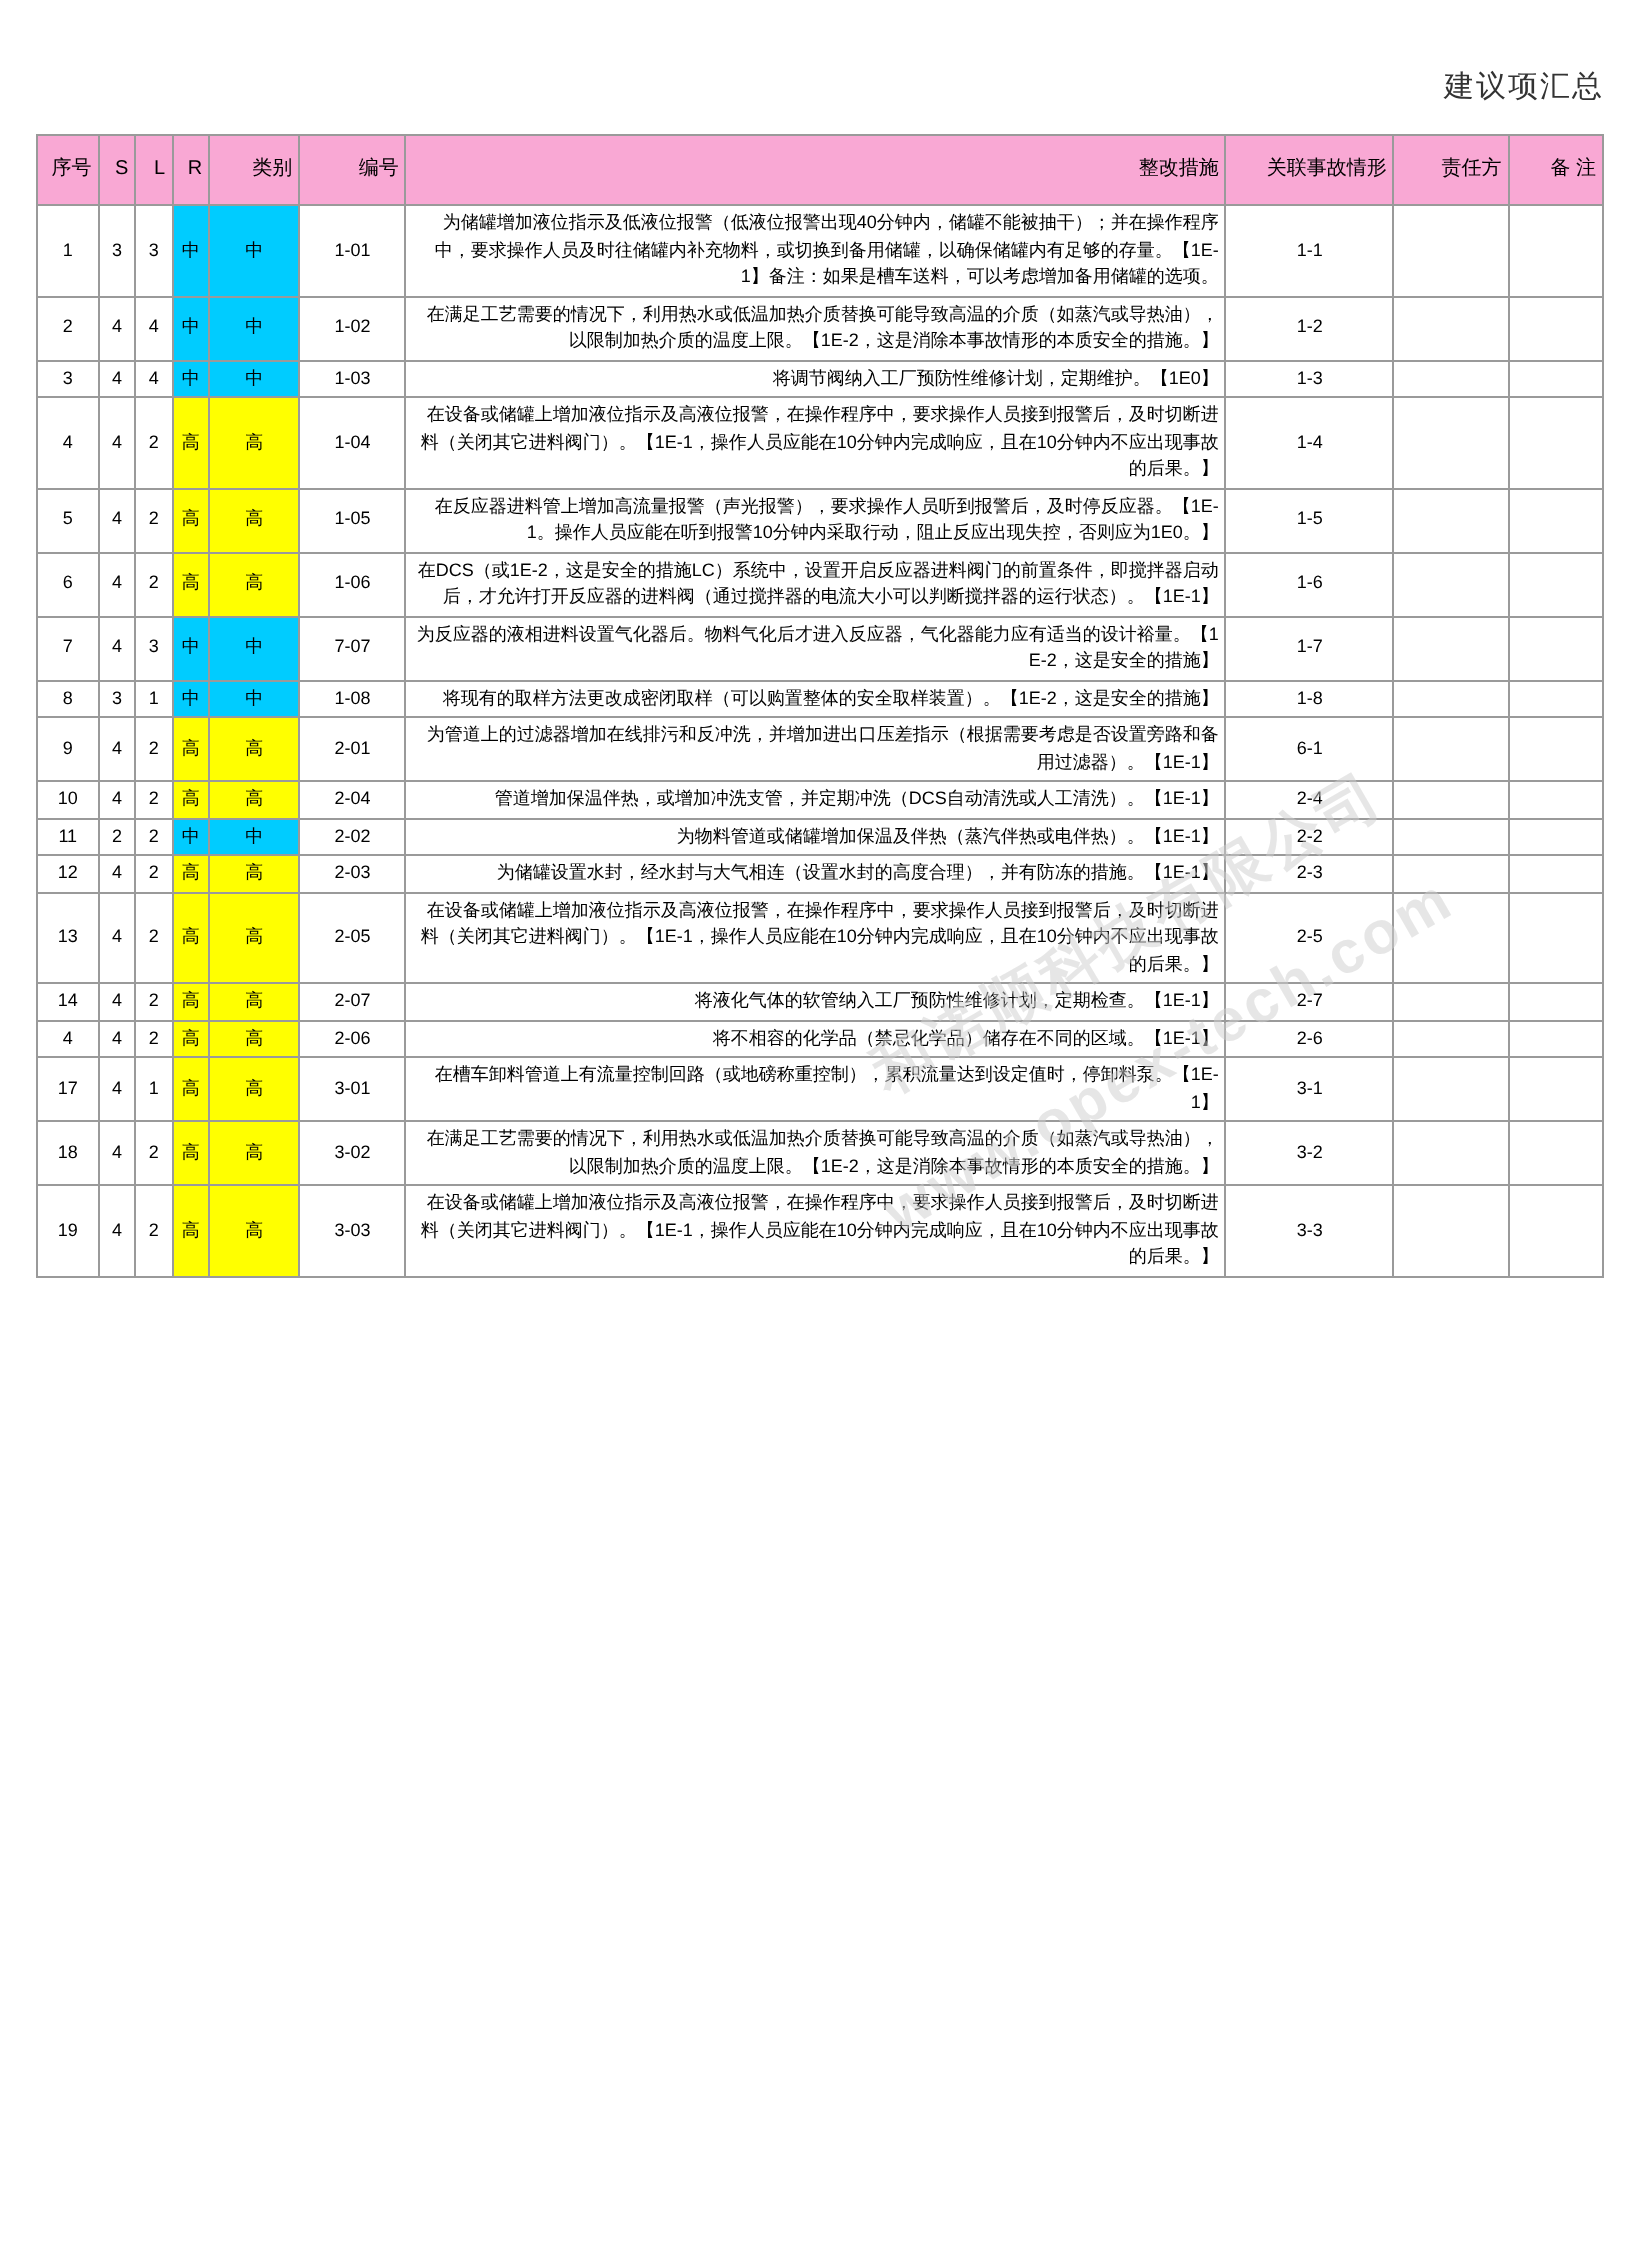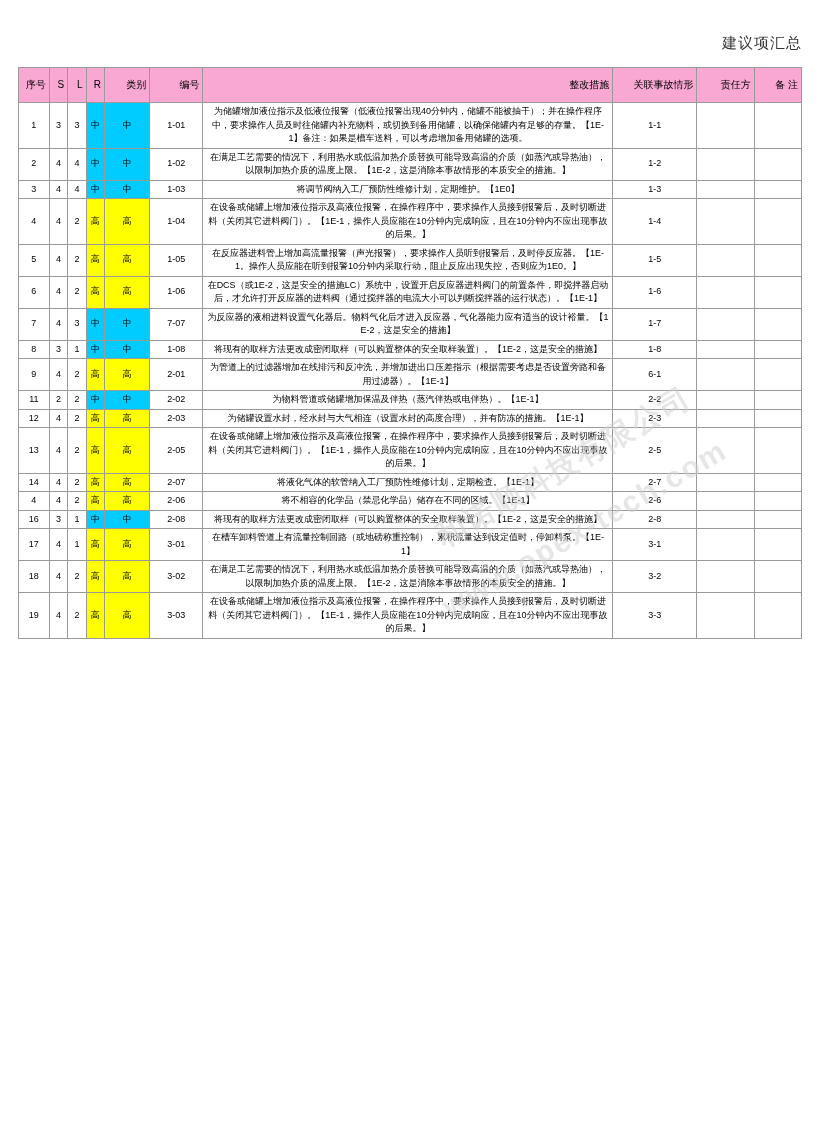--- a/index.html
+++ b/index.html
@@ -47,21 +47,21 @@
     font-weight: normal;
     font-size: 10px;
     background: #f9a8d4;
     height: 30px;
     color: #000;
   }
   td.c {
     text-align: center;
   }
   td.measure {
-    text-align: center;
+    text-align: right;
     padding: 4px 5px;
     line-height: 1.5;
   }
   .cat-mid {
     background: #00ccff;
     text-align: center;
   }
   .cat-high {
     background: #ffff00;
     text-align: center;
@@ -227,20 +227,32 @@
           <td class="c">2</td>
           <td class="cat-high">高</td>
           <td class="cat-high">高</td>
           <td class="c">2-01</td>
           <td class="measure">为管道上的过滤器增加在线排污和反冲洗，并增加进出口压差指示（根据需要考虑是否设置旁路和备用过滤器）。【1E-1】</td>
           <td class="c">6-1</td>
           <td class="c"></td>
           <td class="c"></td>
         </tr>
         <tr>
+          <td class="c">10</td>
+          <td class="c">4</td>
+          <td class="c">2</td>
+          <td class="cat-high">高</td>
+          <td class="cat-high">高</td>
+          <td class="c">2-04</td>
+          <td class="measure">管道增加保温伴热，或增加冲洗支管，并定期冲洗（DCS自动清洗或人工清洗）。【1E-1】</td>
+          <td class="c">2-4</td>
+          <td class="c"></td>
+          <td class="c"></td>
+        </tr>
+        <tr>
           <td class="c">11</td>
           <td class="c">2</td>
           <td class="c">2</td>
           <td class="cat-mid">中</td>
           <td class="cat-mid">中</td>
           <td class="c">2-02</td>
           <td class="measure">为物料管道或储罐增加保温及伴热（蒸汽伴热或电伴热）。【1E-1】</td>
           <td class="c">2-2</td>
           <td class="c"></td>
           <td class="c"></td>
@@ -283,32 +295,20 @@
         </tr>
         <tr>
           <td class="c">4</td>
           <td class="c">4</td>
           <td class="c">2</td>
           <td class="cat-high">高</td>
           <td class="cat-high">高</td>
           <td class="c">2-06</td>
           <td class="measure">将不相容的化学品（禁忌化学品）储存在不同的区域。【1E-1】</td>
           <td class="c">2-6</td>
-          <td class="c"></td>
-          <td class="c"></td>
-        </tr>
-        <tr>
-          <td class="c">16</td>
-          <td class="c">3</td>
-          <td class="c">1</td>
-          <td class="cat-mid">中</td>
-          <td class="cat-mid">中</td>
-          <td class="c">2-08</td>
-          <td class="measure">将现有的取样方法更改成密闭取样（可以购置整体的安全取样装置）。【1E-2，这是安全的措施】</td>
-          <td class="c">2-8</td>
           <td class="c"></td>
           <td class="c"></td>
         </tr>
         <tr>
           <td class="c">17</td>
           <td class="c">4</td>
           <td class="c">1</td>
           <td class="cat-high">高</td>
           <td class="cat-high">高</td>
           <td class="c">3-01</td>

